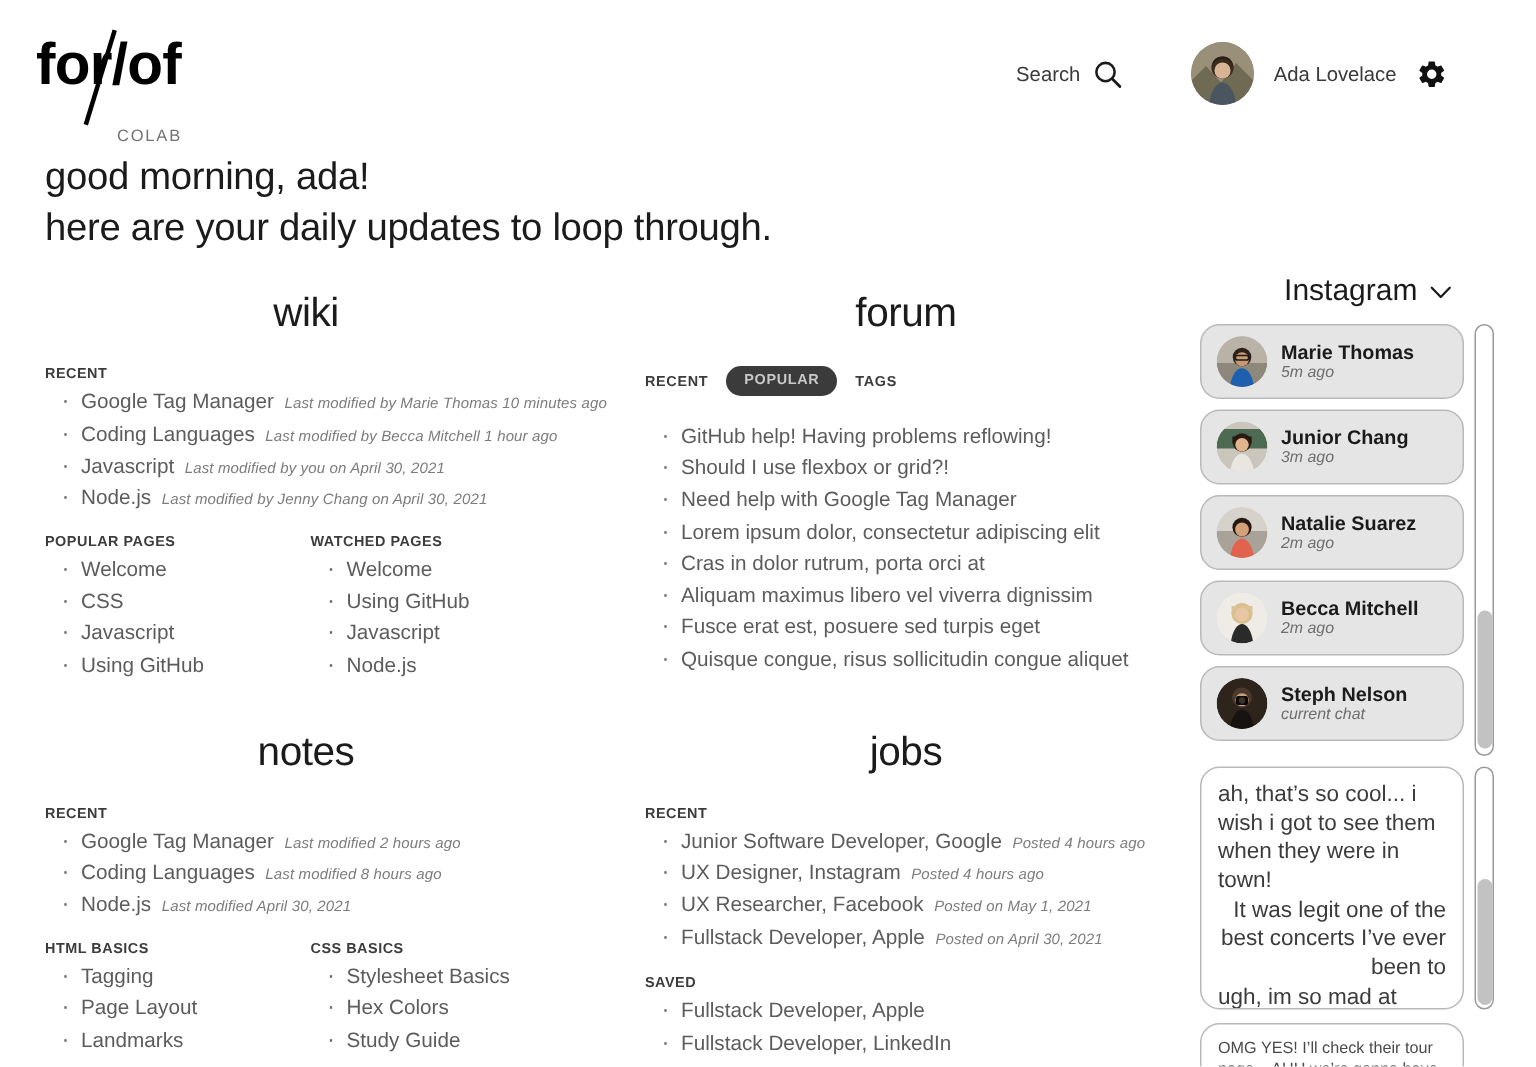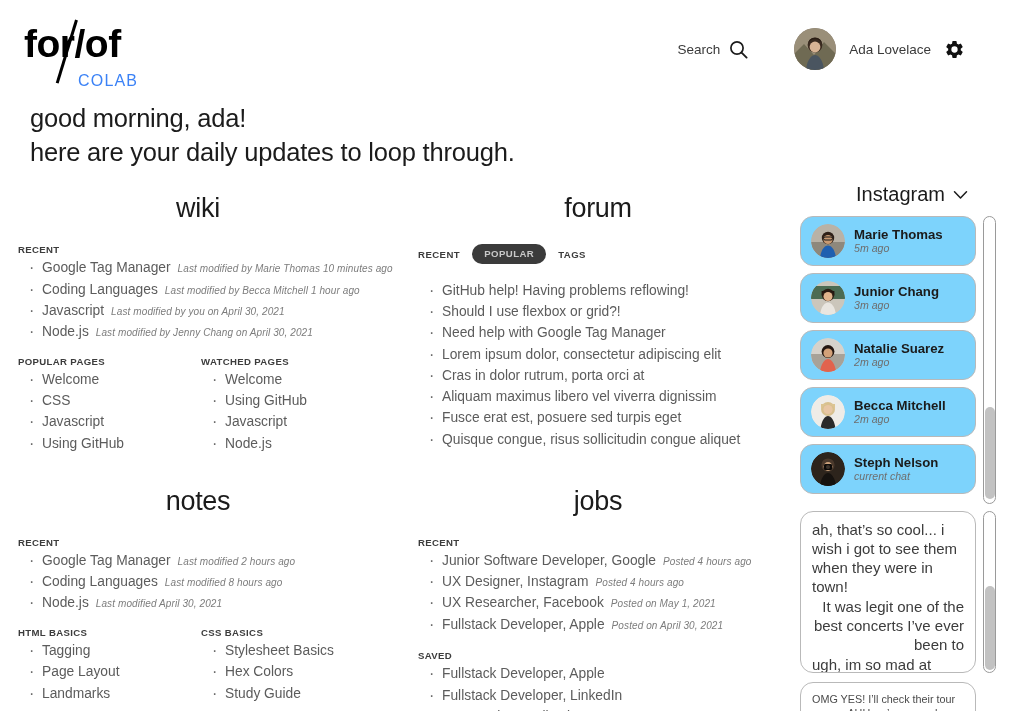--- a/index.html
+++ b/index.html
@@ -34,24 +34,24 @@
   .logo-slash {
     position: absolute;
     left: 51px; top: 6px;
     width: 2.6px; height: 66px;
     background: #000;
     transform: rotate(17deg);
     transform-origin: top center;
   }
   .logo-sub {
     position: absolute;
-    left: 54px; top: 58px;
-    font-size: 16px;
+    left: 54px; top: 71px;
+    font-size: 11px;
     letter-spacing: 1.2px;
-    color: #3b82f6;
+    color: #737373;
   }
 
   .header-right {
     display: flex;
     align-items: center;
     gap: 0;
     margin-top: 28px;
     margin-right: 37px;
   }
   .search-group { display: flex; align-items: center; gap: 9px; margin-right: 46px; cursor: pointer; }
@@ -83,21 +83,21 @@
   .body-wrap { display: flex; }
   .content {
     width: 800px;
     padding: 0 0 0 0;
   }
   .grid {
     display: grid;
     grid-template-columns: 400px 400px;
     margin-top: 24px;
   }
-  .panel { padding: 0 22px 0 18px; }
+  .panel { padding: 0 22px 0 30px; }
   .panel-title {
     text-align: center;
     font-size: 27px;
     font-weight: 400;
     color: #1b1b1b;
     margin-bottom: 20px;
     letter-spacing: -0.3px;
   }
   .section-label {
     font-size: 9.6px;
@@ -177,21 +177,21 @@
 
   .contact-card {
     border: 1px solid #b9b9b9;
     border-radius: 13px;
     height: 50px;
     display: flex;
     align-items: center;
     gap: 9px;
     padding: 0 10px;
     margin-bottom: 7px;
-    background: #7dd3fc;
+    background: #e5e5e5;
     cursor: pointer;
   }
   .c-avatar {
     width: 34px; height: 34px; border-radius: 50%;
     overflow: hidden; flex: none;
   }
   .c-avatar svg { display:block; width:100%; height:100%; }
   .c-name { font-size: 13.2px; font-weight: bold; color: #1b1b1b; line-height: 1.15; }
   .c-time { font-size: 10.6px; font-style: italic; color: #6e6e6e; line-height: 1.3; }
 

